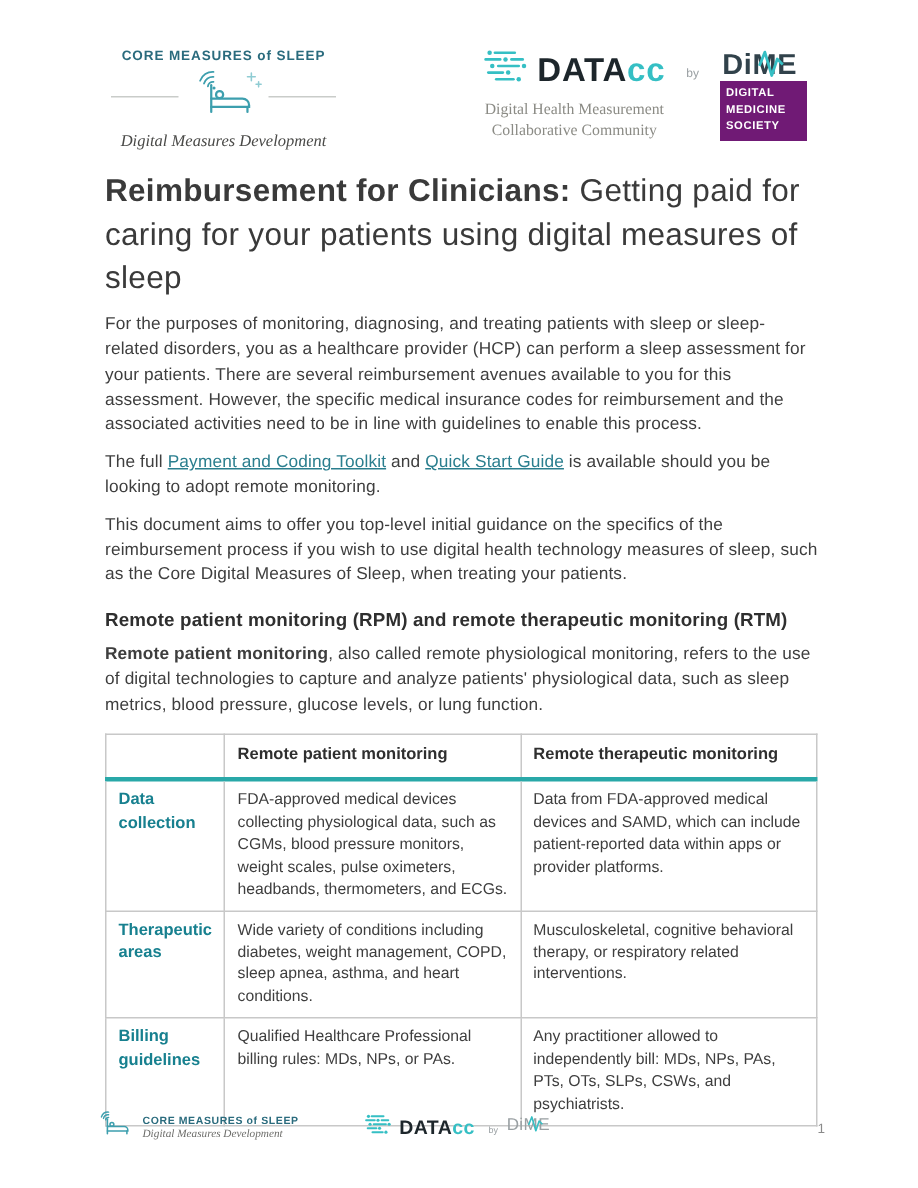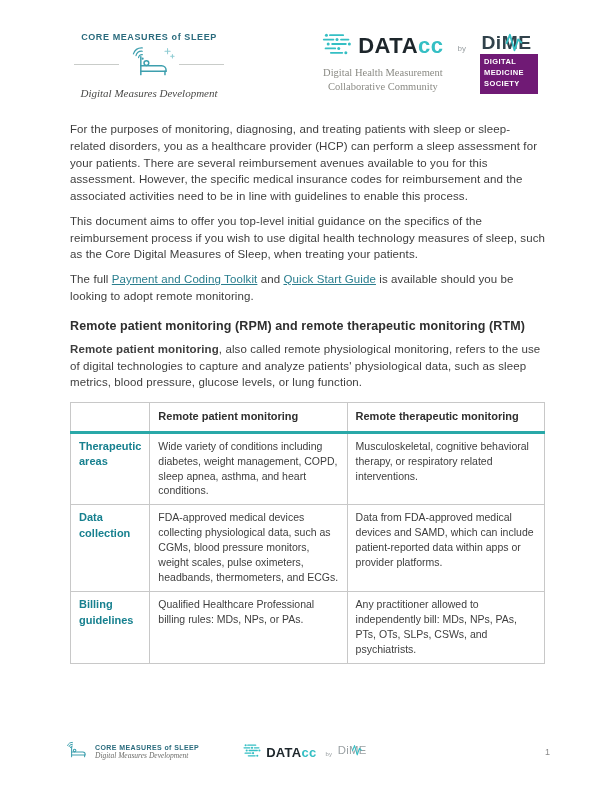--- a/index.html
+++ b/index.html
@@ -185,50 +185,51 @@
           <div>DIGITAL</div>
           <div>MEDICINE</div>
           <div>SOCIETY</div>
         </div>
       </div>
     </div>
   </div>
 
   <div class="main">
 
+    <h1 class="doc-title"><b>Reimbursement for Clinicians:</b><span> Getting paid for caring for your patients using digital measures of sleep</span></h1>
 
     <p class="para">For the purposes of monitoring, diagnosing, and treating patients with sleep or sleep-related disorders, you as a healthcare provider (HCP) can perform a sleep assessment for your patients. There are several reimbursement avenues available to you for this assessment. However, the specific medical insurance codes for reimbursement and the associated activities need to be in line with guidelines to enable this process.</p>
 
+    <p class="para"><span>The full </span><a>Payment and Coding Toolkit</a><span> and </span><a>Quick Start Guide</a><span> is available should you be looking to adopt remote monitoring.</span></p>
+
     <p class="para">This document aims to offer you top-level initial guidance on the specifics of the reimbursement process if you wish to use digital health technology measures of sleep, such as the Core Digital Measures of Sleep, when treating your patients.</p>
-
-    <p class="para"><span>The full </span><a>Payment and Coding Toolkit</a><span> and </span><a>Quick Start Guide</a><span> is available should you be looking to adopt remote monitoring.</span></p>
 
     <h2 class="section-heading">Remote patient monitoring (RPM) and remote therapeutic monitoring (RTM)</h2>
 
     <p class="para"><b>Remote patient monitoring</b><span>, also called remote physiological monitoring, refers to the use of digital technologies to capture and analyze patients' physiological data, such as sleep metrics,  blood pressure, glucose levels, or lung function.</span></p>
 
 
     <table class="rpm-table">
       <thead>
         <tr>
           <th class="row-label"></th>
           <th>Remote patient monitoring</th>
           <th>Remote therapeutic monitoring</th>
         </tr>
       </thead>
       <tbody>
         <tr>
+          <td class="row-label">Data collection</td>
+          <td class="cell-rpm">FDA-approved medical devices collecting physiological data, such as CGMs, blood pressure monitors, weight scales, pulse oximeters, headbands, thermometers, and ECGs.</td>
+          <td class="cell-rtm">Data from FDA-approved medical devices and SAMD, which can include patient-reported data within apps or provider platforms.</td>
+        </tr>
+        <tr>
           <td class="row-label">Therapeutic areas</td>
           <td class="cell-rpm">Wide variety of conditions including diabetes, weight management, COPD, sleep apnea, asthma, and heart conditions.</td>
           <td class="cell-rtm">Musculoskeletal, cognitive behavioral therapy, or respiratory related interventions.</td>
-        </tr>
-        <tr>
-          <td class="row-label">Data collection</td>
-          <td class="cell-rpm">FDA-approved medical devices collecting physiological data, such as CGMs, blood pressure monitors, weight scales, pulse oximeters, headbands, thermometers, and ECGs.</td>
-          <td class="cell-rtm">Data from FDA-approved medical devices and SAMD, which can include patient-reported data within apps or provider platforms.</td>
         </tr>
         <tr>
           <td class="row-label">Billing guidelines</td>
           <td class="cell-rpm">Qualified Healthcare Professional billing rules: MDs, NPs, or PAs.</td>
           <td class="cell-rtm">Any practitioner allowed to independently bill: MDs, NPs, PAs, PTs, OTs, SLPs, CSWs, and psychiatrists.</td>
         </tr>
 
       </tbody>
     </table>
   </div>

